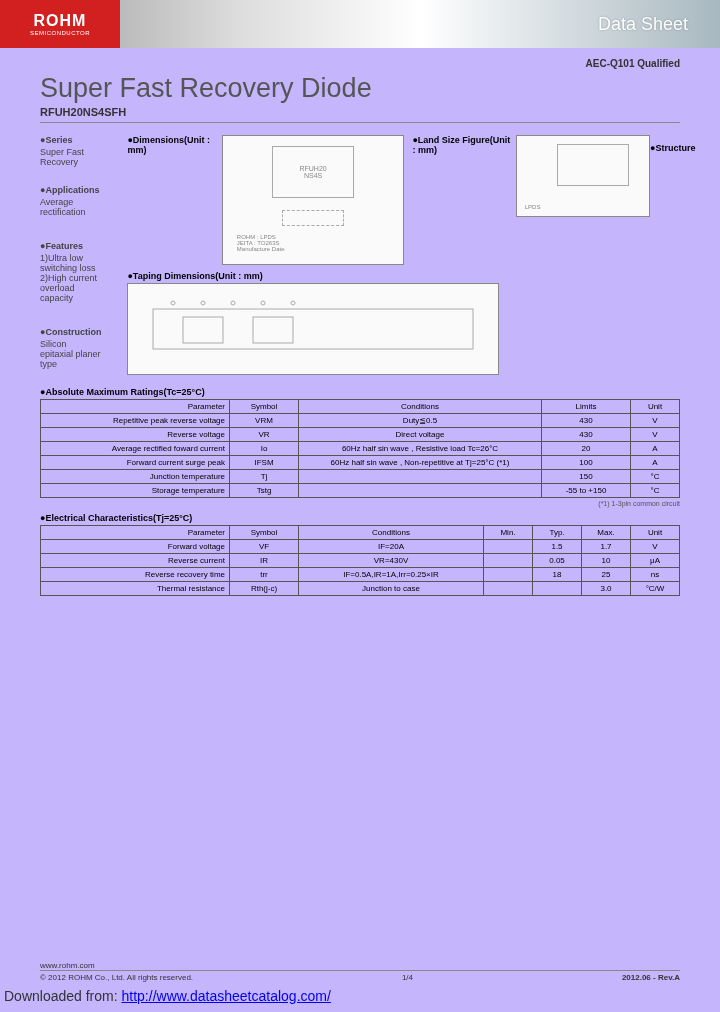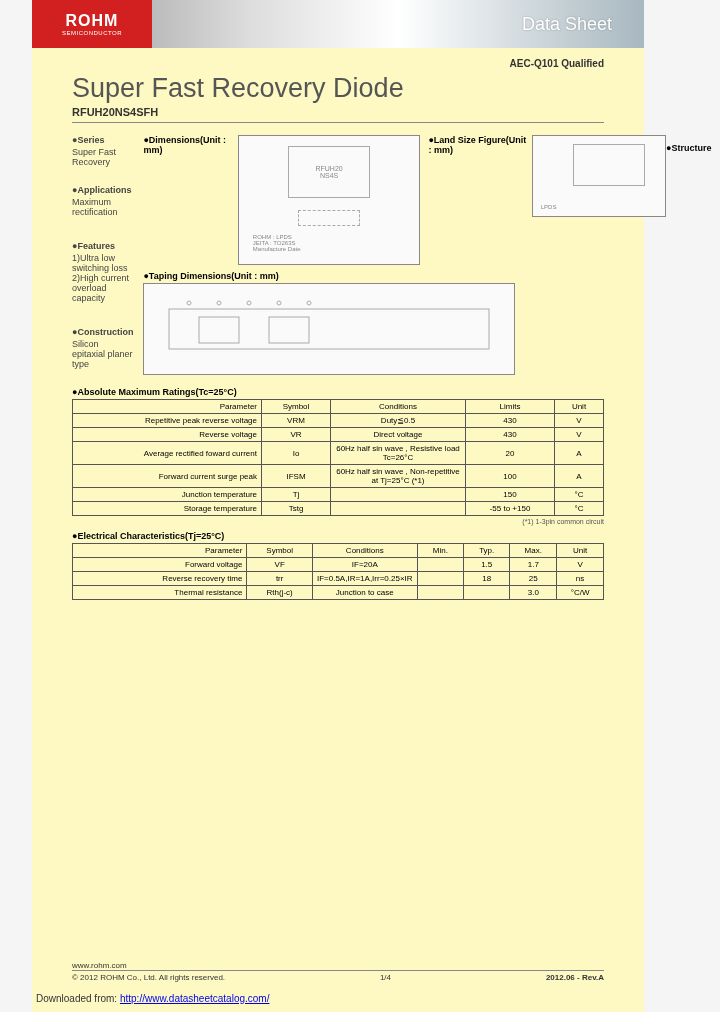--- a/index.html
+++ b/index.html
@@ -1,47 +1,47 @@
 <!DOCTYPE html>
 <html><head>
 <meta charset="utf-8">
 <style>
 body { margin:0; padding:0; font-family:Arial,sans-serif; background:#f5f5f5; width:720px; }
-.page { background:#fef9c3; width:612px; min-height:1012px; position:relative;margin-left:32px; }
+.page { background:#c4b5fd; width:720px; min-height:1012px; position:relative; }
 .header-bar { display:flex; align-items:center; height:48px; }
 .logo-box { background:#d21f1f; color:#fff; width:120px; height:48px; display:flex; flex-direction:column; align-items:center; justify-content:center; }
 .logo-text { font-size:16px; font-weight:bold; letter-spacing:1px; }
 .logo-sub { font-size:6px; letter-spacing:0.5px; }
 .header-gradient { flex:1; height:48px; background:linear-gradient(to right,#bbb 0%,#ddd 20%,#fff 50%,#a8b8c0 100%); display:flex; align-items:center; justify-content:flex-end; padding-right:32px; }
 .datasheet-label { color:#fff; font-size:18px; font-weight:300; text-shadow:0 0 2px rgba(0,0,0,0.3); }
 .content { padding:10px 40px 0 40px; }
 .qual { text-align:right; font-size:10px; font-weight:bold; color:#333; }
 .title { font-size:27px; color:#555; font-weight:normal; margin:4px 0 2px 0; }
 .partno { font-size:11px; font-weight:bold; color:#333; margin-bottom:4px; }
 .divider { border-top:1px solid #888; margin-bottom:12px; }
-.upper { display:flex; gap:10px; }
+.upper { display:flex; gap:26px; }
 .left-col { width:180px; font-size:9px; color:#444; }
 .section-head { font-weight:bold; font-size:9px; margin-top:10px; margin-bottom:2px; }
 .section-head:first-child { margin-top:0; }
 .diag-area { flex:1; }
 .diag-row { display:flex; gap:8px; }
 .diag-box { border:1px solid #888; background:#fafafa; display:flex; align-items:center; justify-content:center; font-size:7px; color:#888; }
 .diag-label { font-size:9px; font-weight:bold; margin-bottom:2px; }
 .diag-col { display:flex; flex-direction:row; }
 .table-section { margin-top:12px; }
 .table-title { font-size:9px; font-weight:bold; margin-bottom:2px; }
 table { border-collapse:collapse; width:100%; font-size:8px; }
 th,td { border:1px solid #555; padding:2px 4px; text-align:center; }
 th { font-weight:normal; }
 .param-col { text-align:right; width:180px; }
 .footnote { font-size:7px; text-align:right; margin-top:2px; color:#555; }
 .footer { position:absolute; bottom:30px; left:40px; right:40px; font-size:8px; color:#333; }
 .footer-line { border-top:1px solid #888; margin-bottom:2px; }
 .footer-row { display:flex; justify-content:space-between; }
-.download-line { position:absolute; bottom:8px; left:4px; font-size:10px; color:#333; }
+.download-line { position:absolute; bottom:8px; left:4px; font-size:14px; color:#333; }
 .download-line a { color:#0000ee; text-decoration:underline; }
 </style>
 </head>
 <body>
 
 <div class="page">
 
   <div class="header-bar">
     <div class="logo-box">
       <div class="logo-text">ROHM</div>
@@ -56,21 +56,21 @@
     <div class="qual">AEC-Q101 Qualified</div>
     <div class="title">Super Fast Recovery Diode</div>
     <div class="partno">RFUH20NS4SFH</div>
     <div class="divider"></div>
 
     <div class="upper">
       <div class="left-col">
         <div class="section-head">●Series</div>
         <div>Super Fast Recovery</div>
         <div class="section-head" style="margin-top:18px">●Applications</div>
-        <div>Maximum rectification</div>
+        <div>Average rectification</div>
         <div class="section-head" style="margin-top:24px">●Features</div>
         <div>1)Ultra low switching loss</div>
         <div>2)High current overload capacity</div>
         <div class="section-head" style="margin-top:24px">●Construction</div>
         <div>Silicon epitaxial planer type</div>
       </div>
 
       <div class="diag-area">
         <div class="diag-row">
           <div class="diag-col">
@@ -195,20 +195,29 @@
         <tr>
               <td class="param-col">Forward voltage</td>
               <td>VF</td>
               <td>IF=20A</td>
               <td></td>
               <td>1.5</td>
               <td>1.7</td>
               <td>V</td>
             </tr>
         <tr>
+              <td class="param-col">Reverse current</td>
+              <td>IR</td>
+              <td>VR=430V</td>
+              <td></td>
+              <td>0.05</td>
+              <td>10</td>
+              <td>μA</td>
+            </tr>
+        <tr>
               <td class="param-col">Reverse recovery time</td>
               <td>trr</td>
               <td>IF=0.5A,IR=1A,Irr=0.25×IR</td>
               <td></td>
               <td>18</td>
               <td>25</td>
               <td>ns</td>
             </tr>
         <tr>
               <td class="param-col">Thermal resistance</td>

